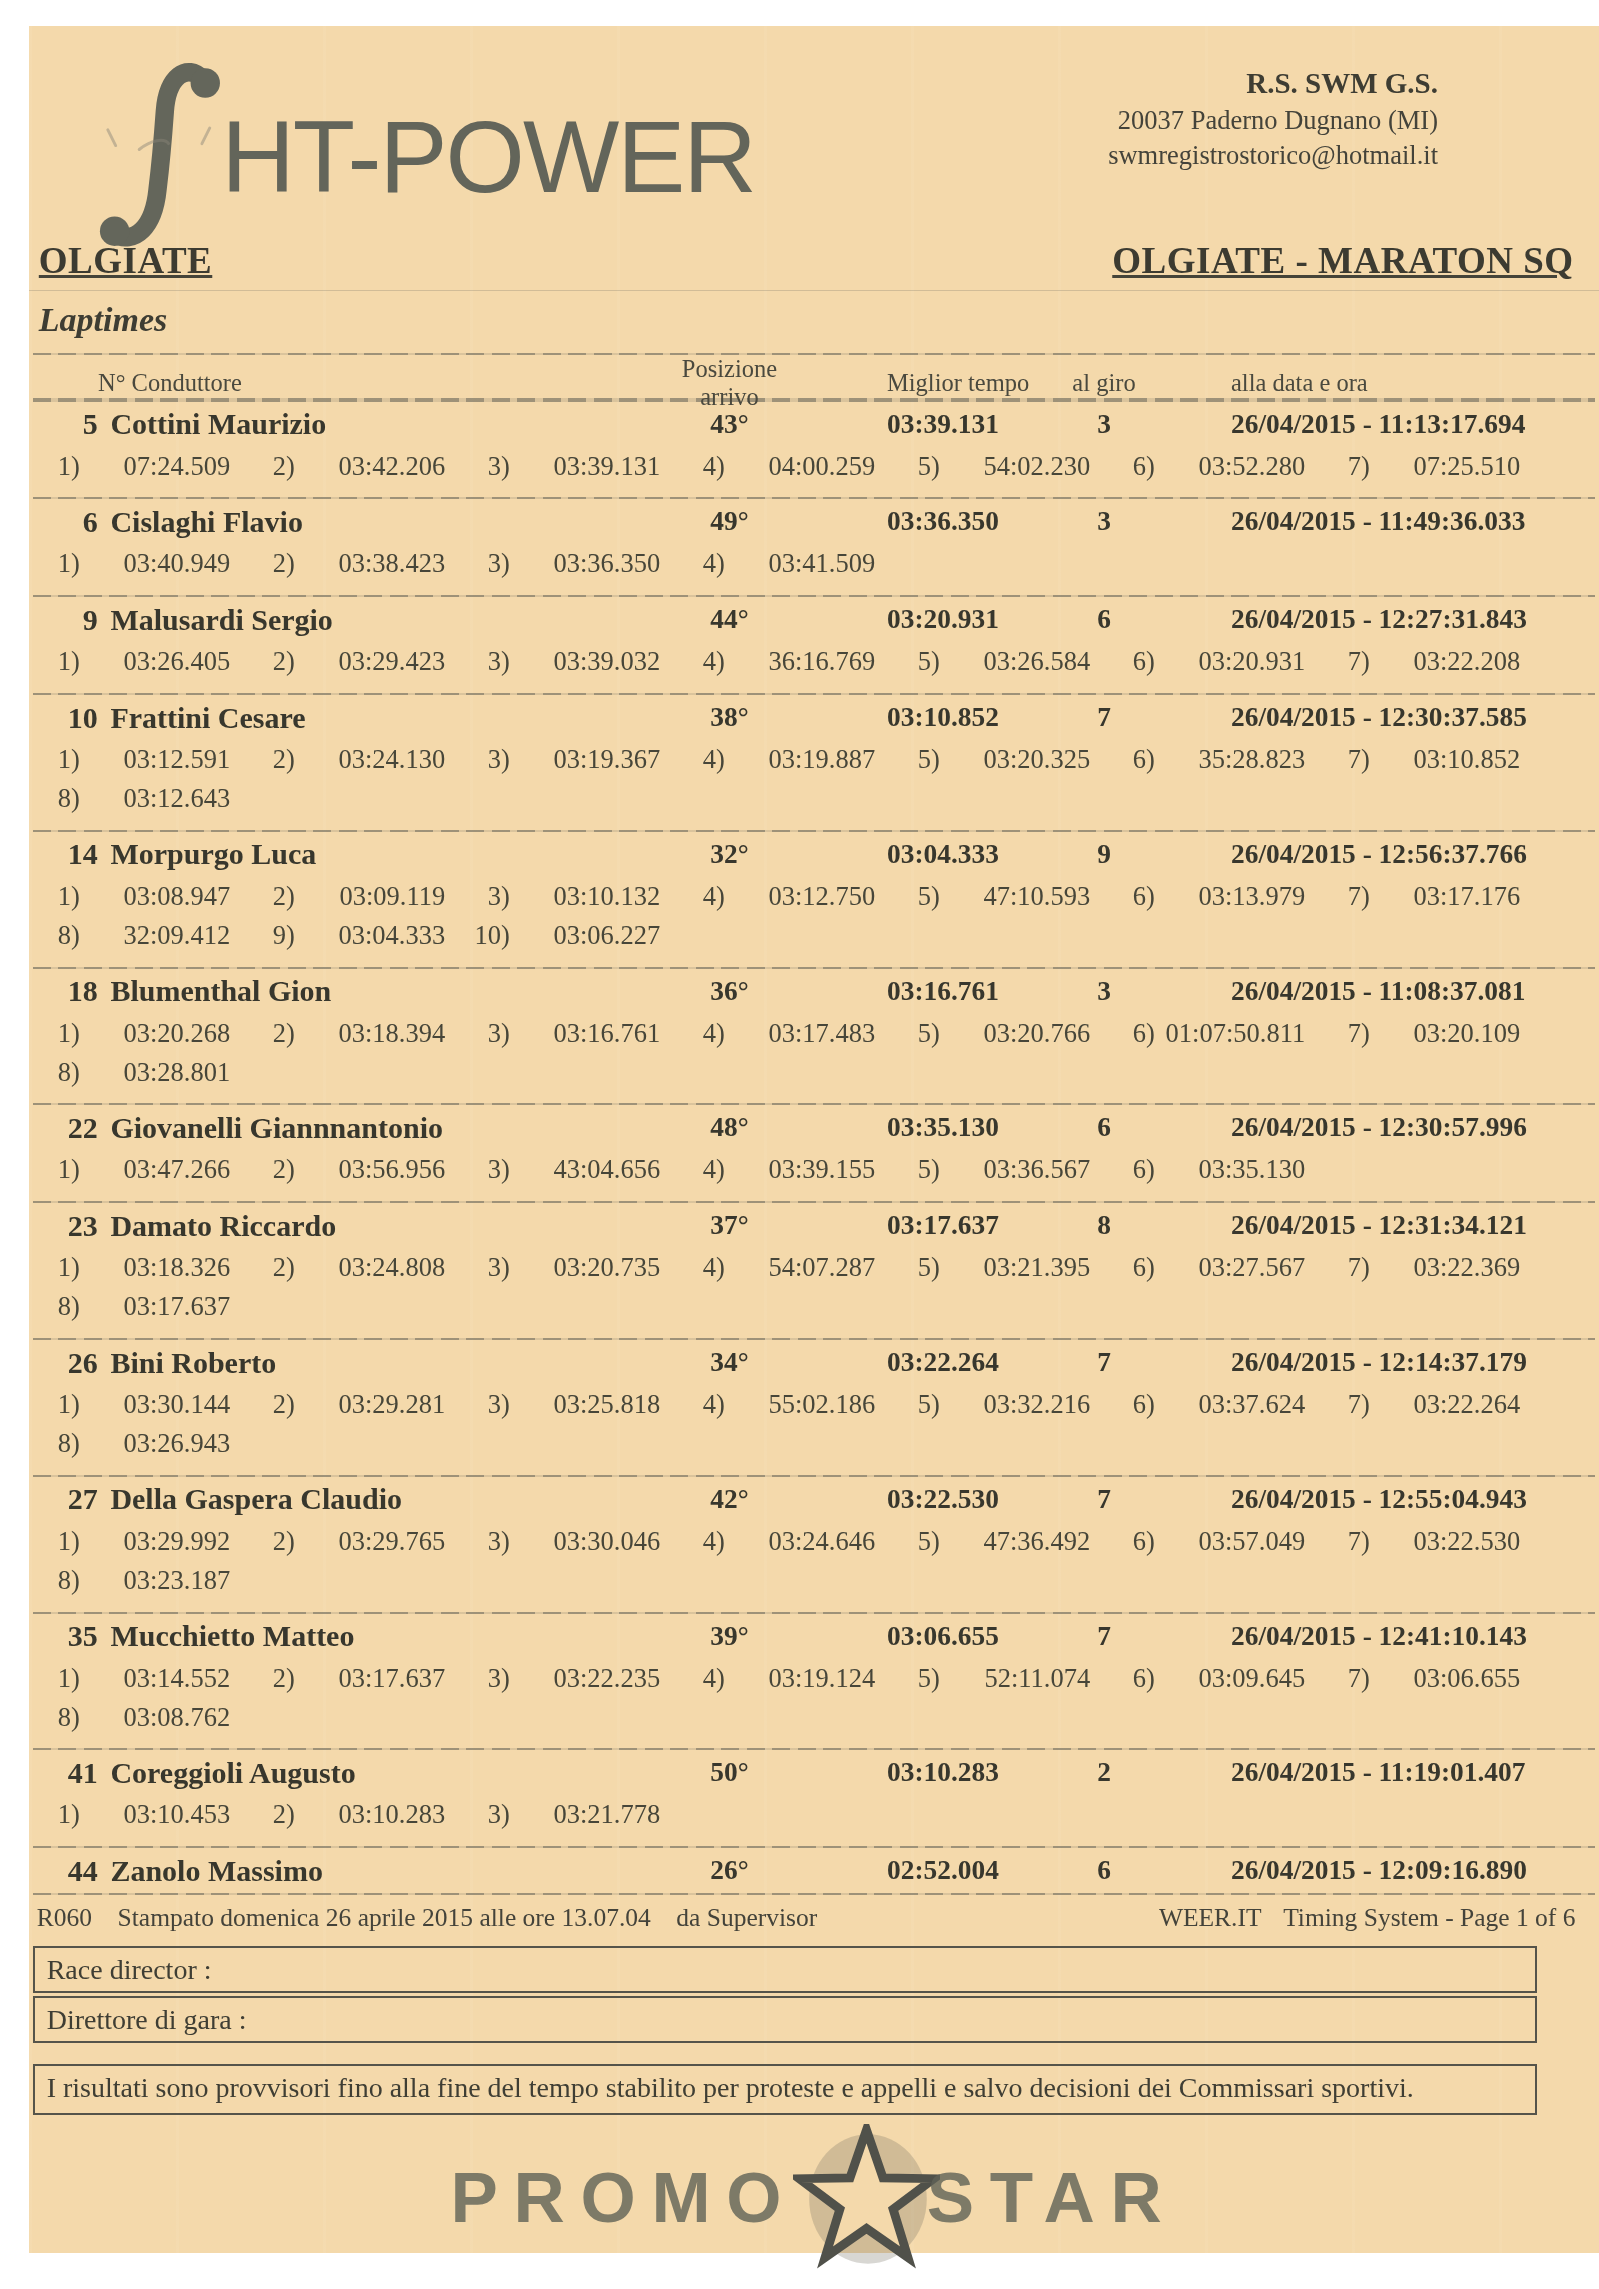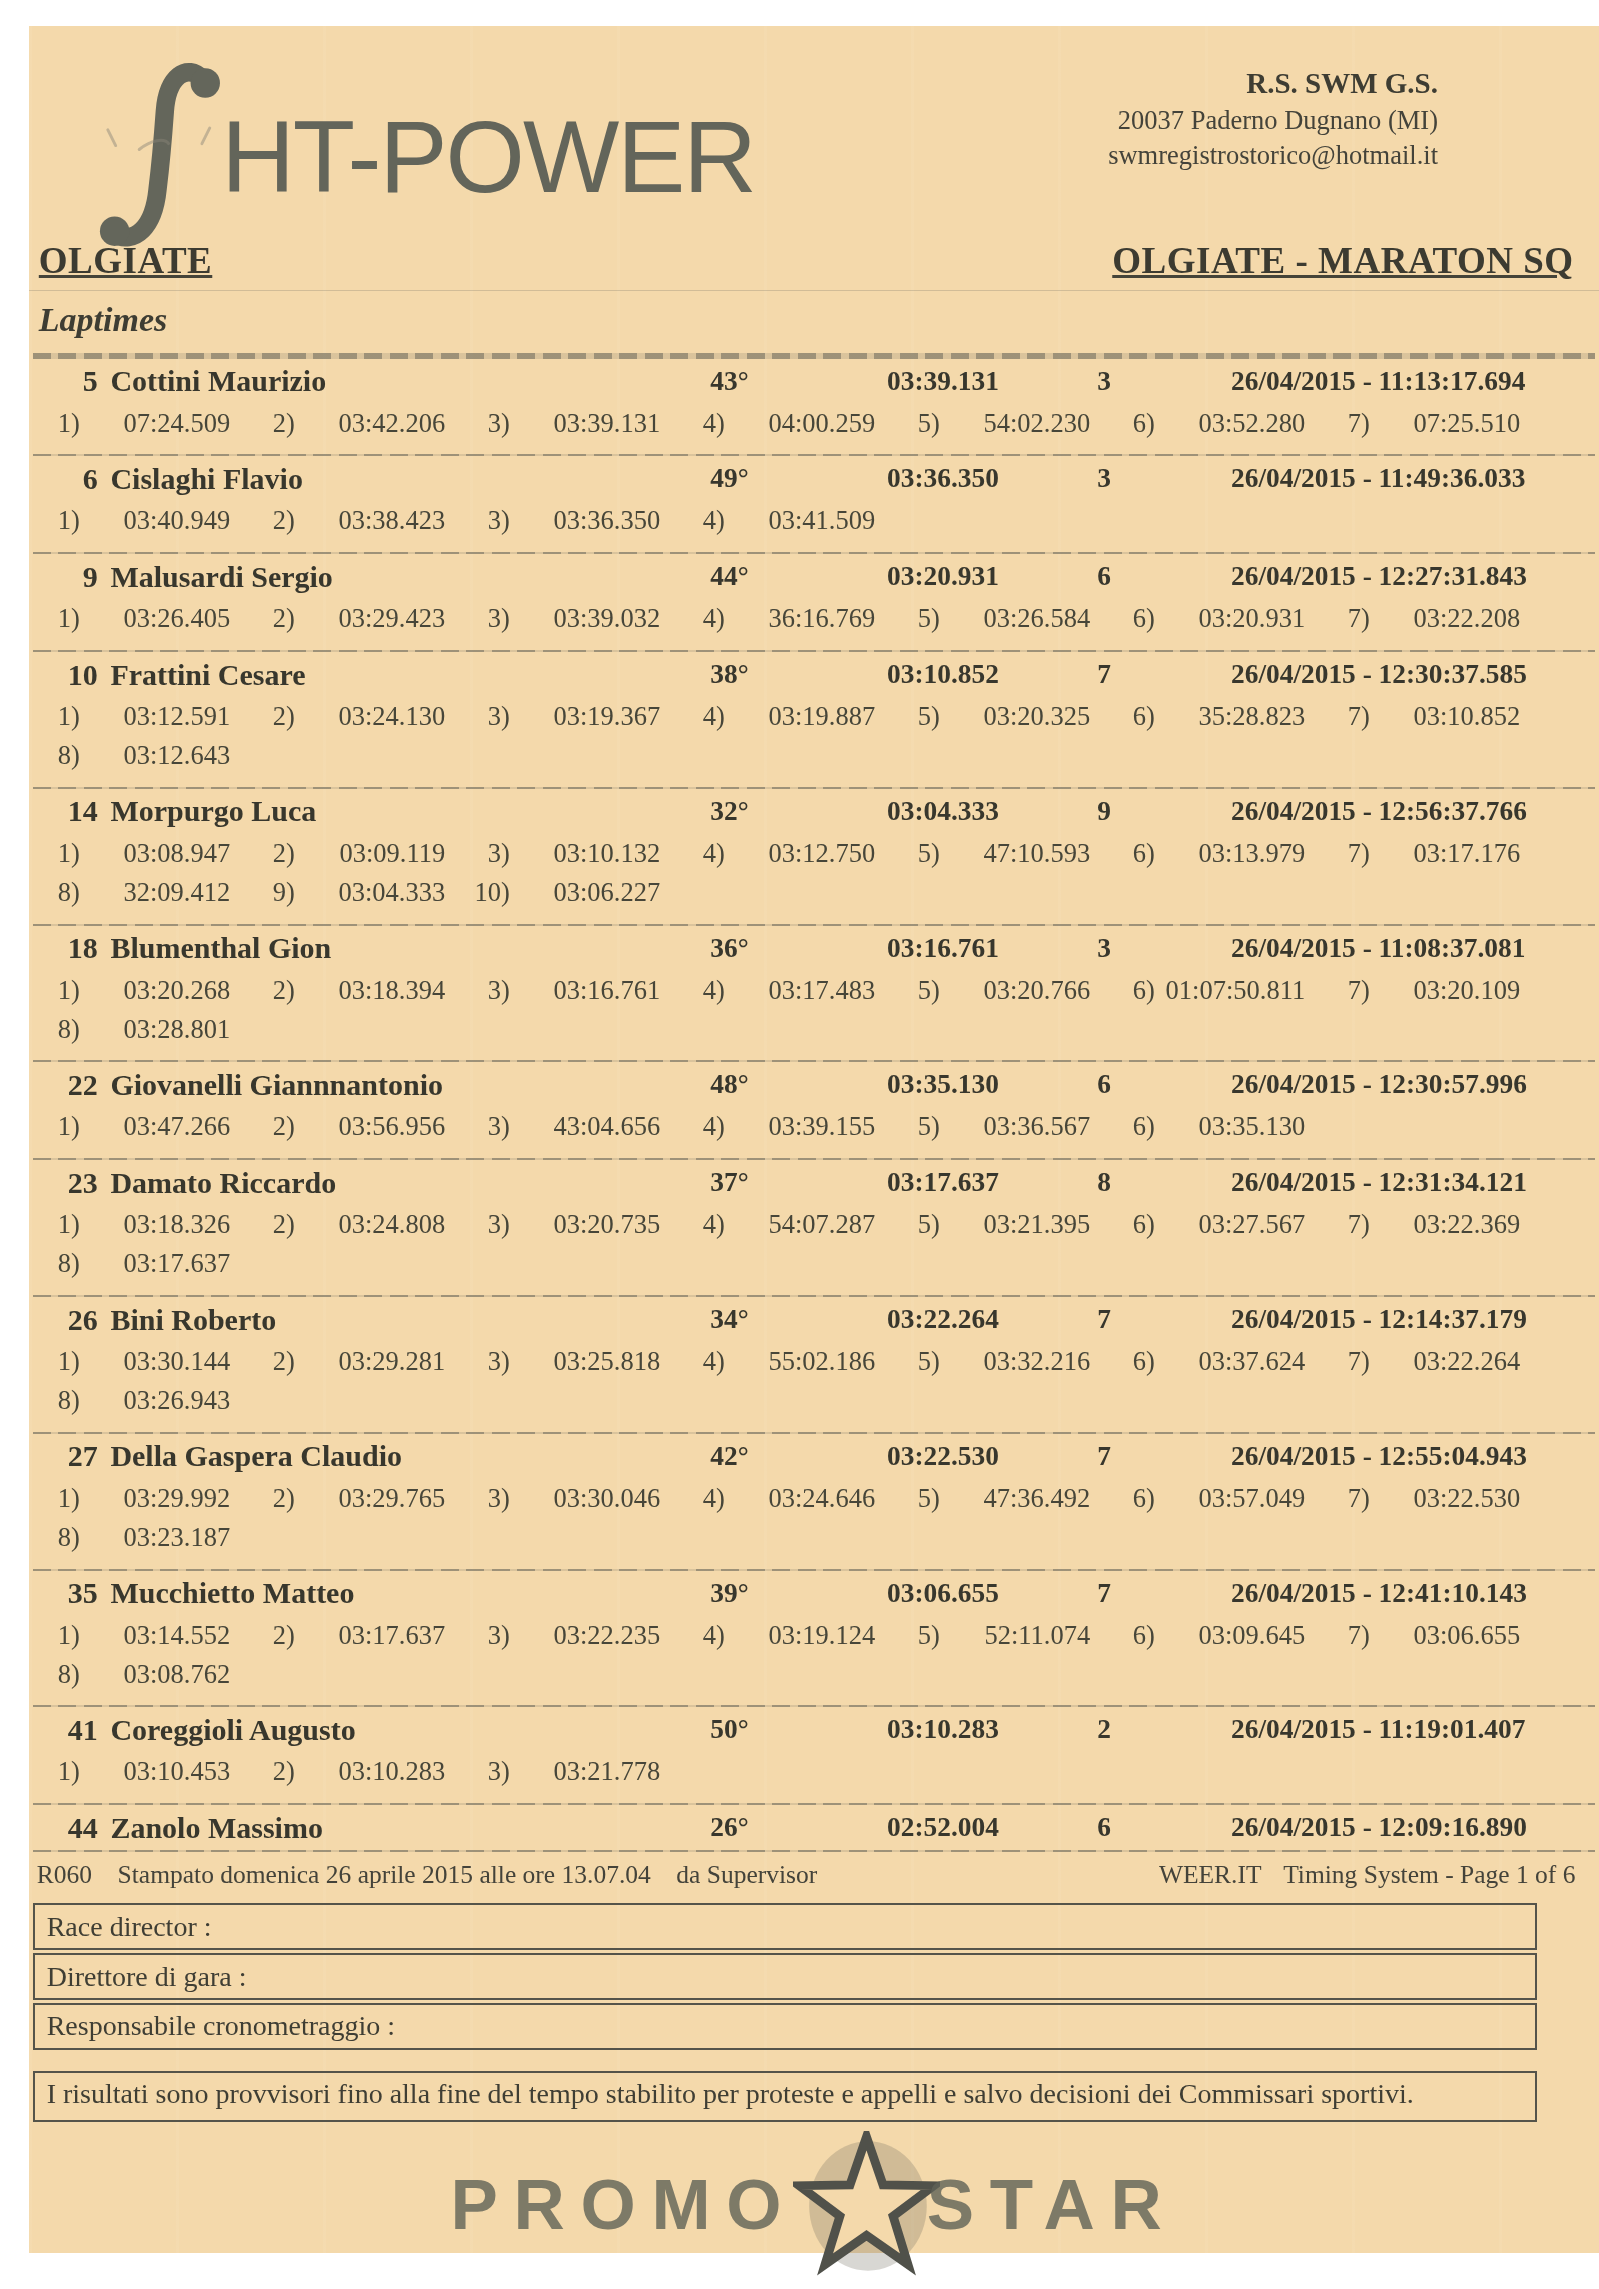--- a/index.html
+++ b/index.html
@@ -104,20 +104,27 @@
   </div>
 
   <div class="titlerow">
     <div class="evleft">OLGIATE</div>
     <div class="evright">OLGIATE - MARATON SQ</div>
   </div>
 
   <div class="laptimes">Laptimes</div>
 
   <div class="rule"></div>
+  <div class="colheader grid5">
+    <div class="h1">N° Conduttore</div>
+    <div class="h2">Posizione arrivo</div>
+    <div class="h3">Miglior tempo</div>
+    <div class="h4">al giro</div>
+    <div class="h5">alla data e ora</div>
+  </div>
   <div class="rule"></div>
 
   <div id="entries">
   <div class="entry">
     <div class="rule"></div>
     <div class="entry-head grid5">
       <div class="name-cell">
         <span class="num">5</span><span class="rname">Cottini Maurizio</span>
       </div>
       <div class="pos">43°</div>
@@ -656,21 +663,20 @@
       <span>R060</span><span>Stampato domenica 26 aprile 2015 alle ore 13.07.04</span><span>da Supervisor</span>
     </div>
     <div class="footright">
       <span>WEER.IT</span><span>Timing System - Page 1 of 6</span>
     </div>
   </div>
 
   <div class="boxes">
     <div class="fbox">Race director :</div>
     <div class="fbox">Direttore di gara :</div>
-    <div class="fbox">Responsabile cronometraggio :</div>
     <div class="fbox note">I risultati sono provvisori fino alla fine del tempo stabilito per proteste e appelli e salvo decisioni dei Commissari sportivi.</div>
   </div>
 
   <div class="promostar">
     <span class="ps-text">PROMO</span>
     <svg class="ps-star" width="147" height="147" viewBox="0 0 100 100">
       <ellipse cx="51" cy="51" rx="40" ry="44" fill="rgba(115,112,98,0.28)"></ellipse>
       <polygon points="50,4 61.2,36.6 95.7,37.2 68.1,57.9 78.2,90.8 50,71 21.8,90.8 31.9,57.9 4.3,37.2 38.8,36.6" fill="#f4d9ab" stroke="#50514a" stroke-width="6" stroke-linejoin="miter"></polygon>
     </svg>
     <span class="ps-text">STAR</span>

